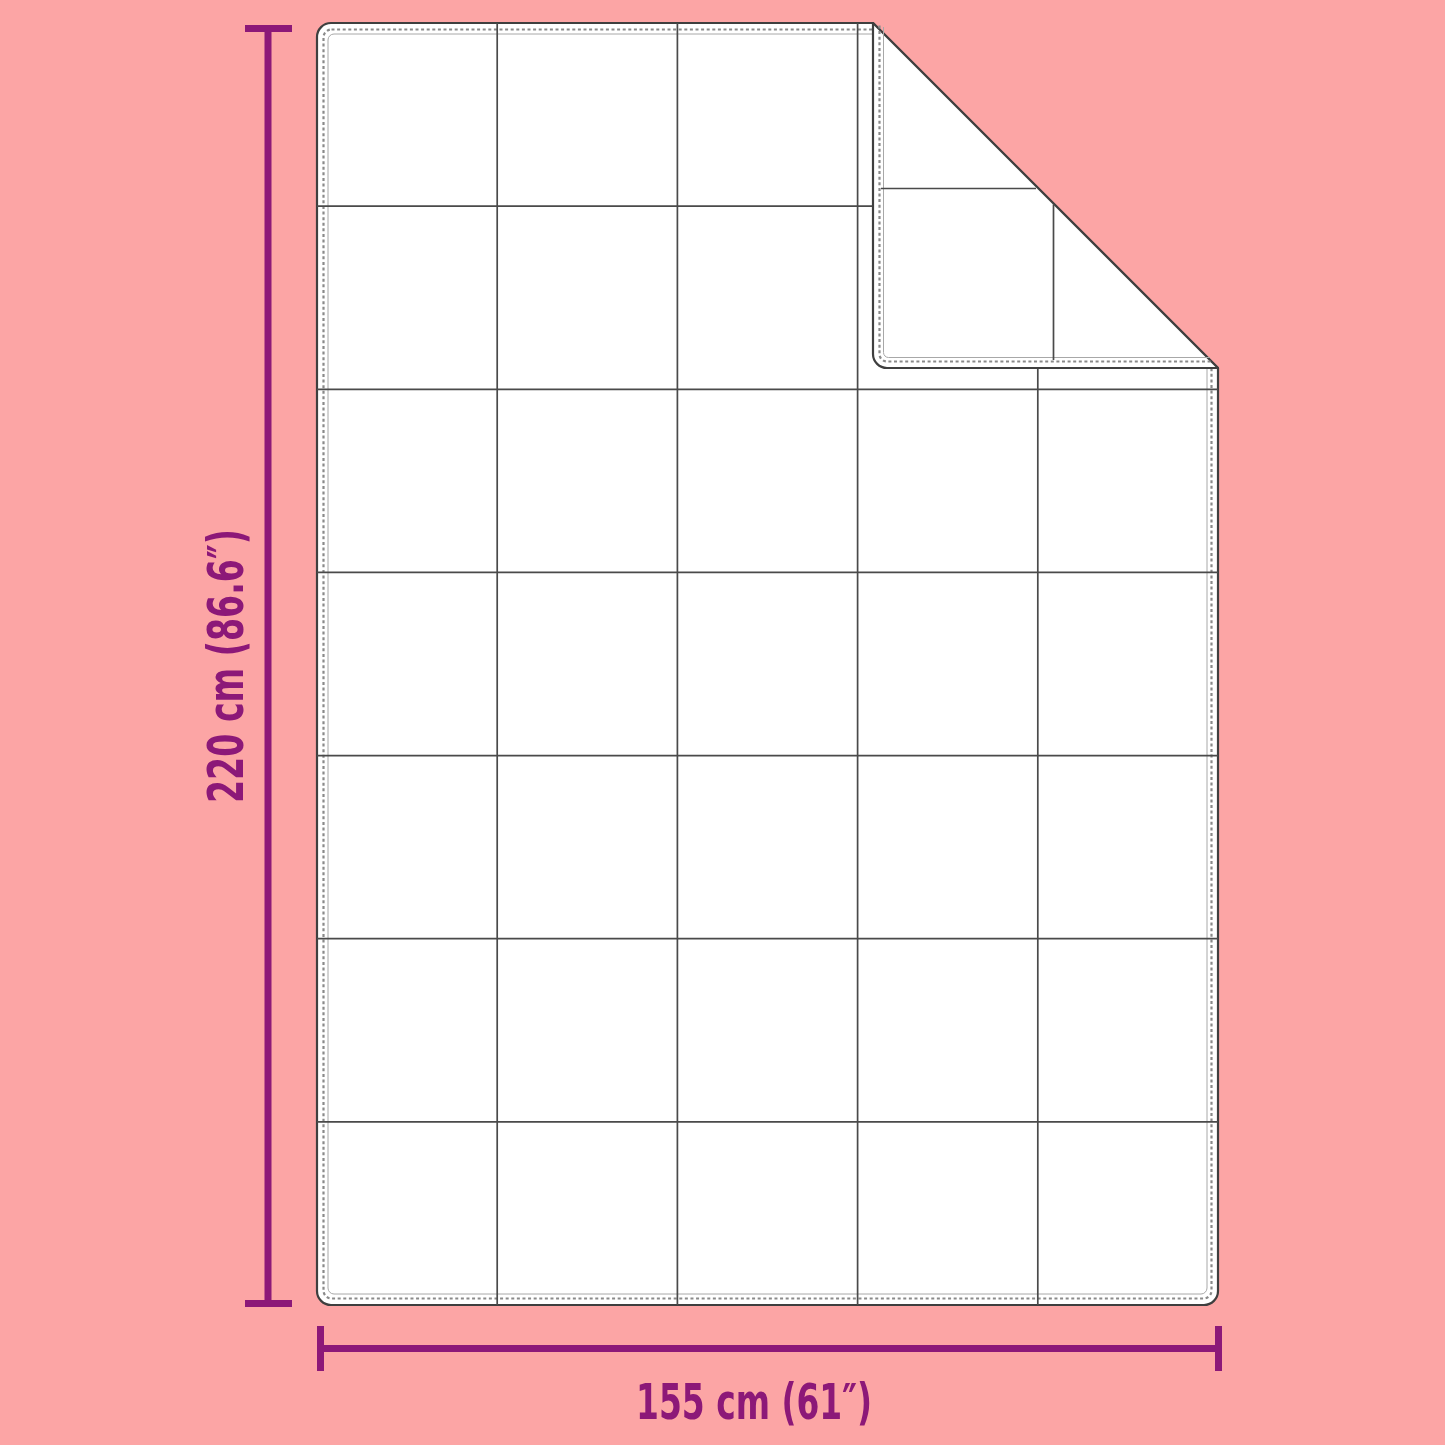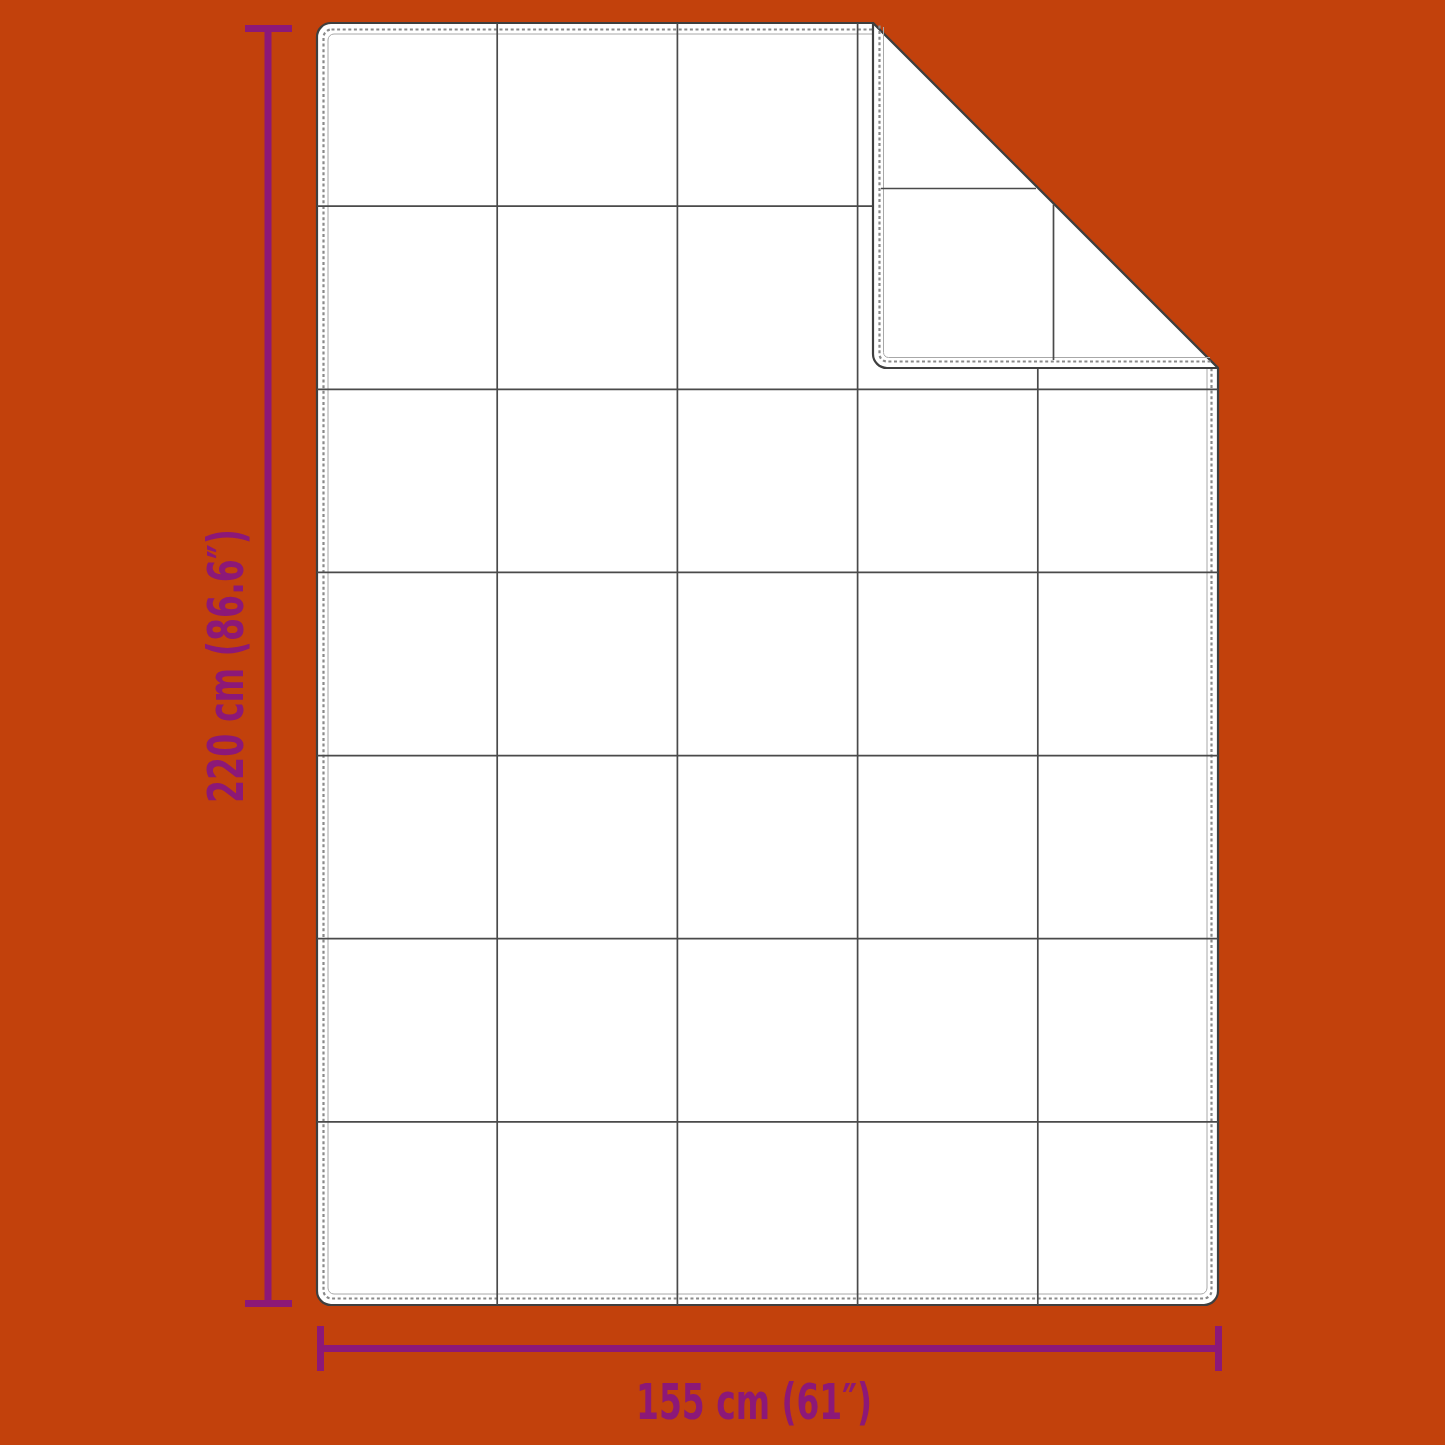--- a/index.html
+++ b/index.html
@@ -7,21 +7,21 @@
     padding: 0;
     width: 1445px;
     height: 1445px;
     background: #ffffff;
     overflow: hidden;
   }
   .stage {
     position: relative;
     width: 1445px;
     height: 1445px;
-    background: #c2410c;
+    background: #fca5a5;
   }
   svg {
     display: block;
   }
   text.dim-label {
     font-family: "DejaVu Sans", "Liberation Sans", sans-serif;
     font-weight: 700;
     font-size: 50px;
   }
 </style>

